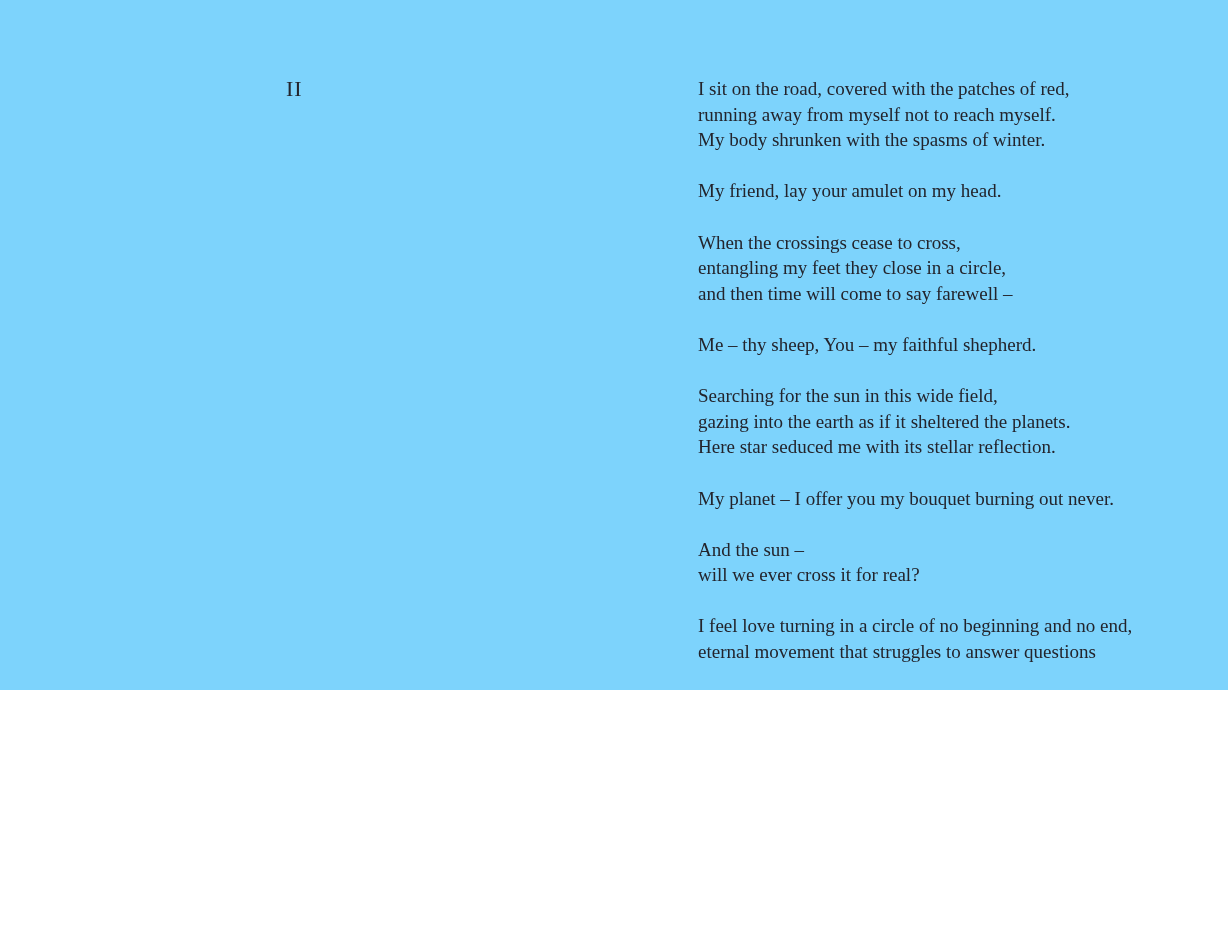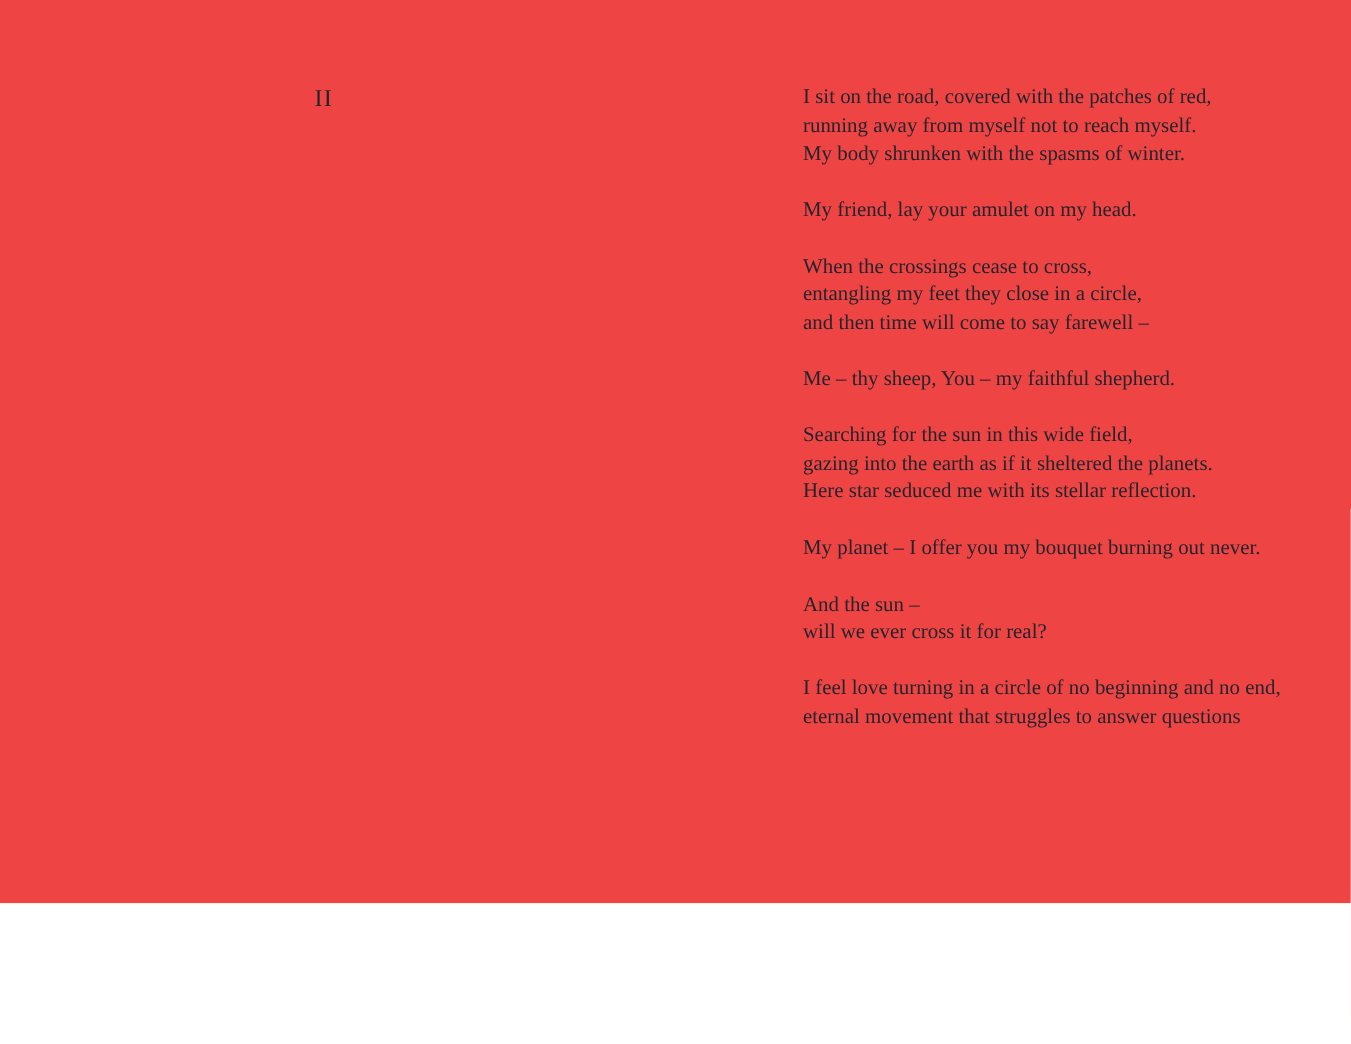--- a/index.html
+++ b/index.html
@@ -5,22 +5,22 @@
   * { margin: 0; padding: 0; box-sizing: border-box; }
   html, body {
     width: 1228px;
     height: 949px;
     background: #ffffff;
     font-family: "Liberation Serif", serif;
   }
   .spread {
     position: relative;
     width: 1228px;
-    height: 821px;
-    background: #ef4444;
+    height: 690px;
+    background: #7dd3fc;
     overflow: hidden;
     padding-left: 32px;
   }
   .section-number {
     position: absolute;
     left: 286px;
     top: 76px;
     font-size: 22px;
     line-height: 25.6px;
     color: #23242c;
@@ -30,21 +30,21 @@
     position: absolute;
     left: 698px;
     top: 76px;
     width: 500px;
     font-size: 19px;
     line-height: 25.6px;
     color: #23242c;
   }
   .stanza { margin-bottom: 25.6px; }
   .stanza:last-child { margin-bottom: 0; }
-  .poem-line { white-space: pre; margin-left: 32px; }
+  .poem-line { white-space: pre; }
   .poem-line.indent { padding-left: 26px; }
   .page-number {
     position: absolute;
     font-size: 16px;
     color: #23242c;
     text-decoration: underline;
   }
   .page-number.left { left: 284px; top: 874px; }
   .page-number.right { left: 925px; top: 875px; }
 </style>

